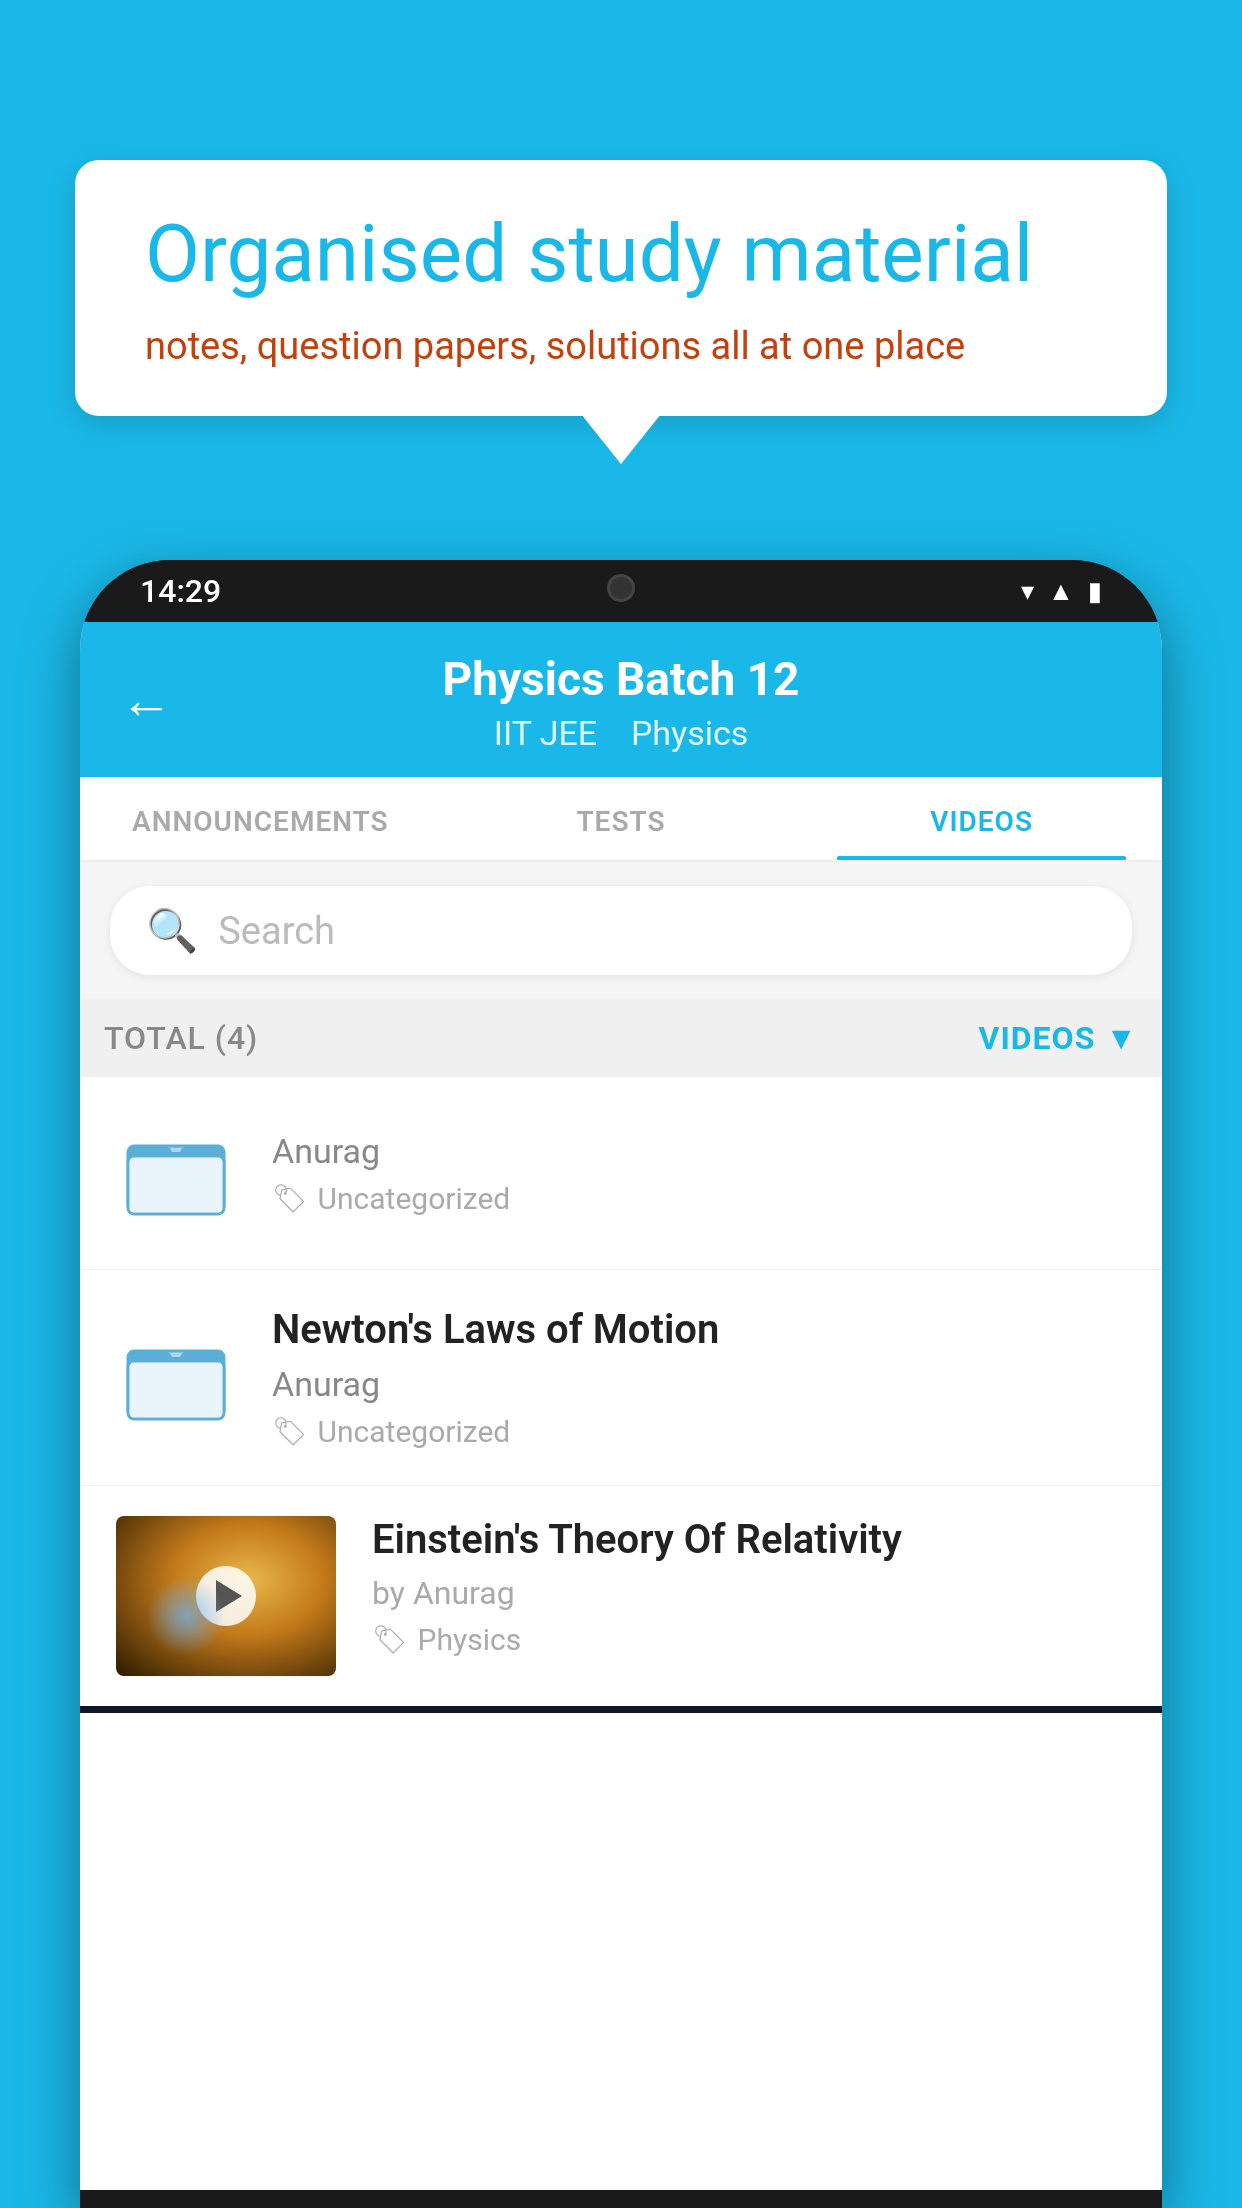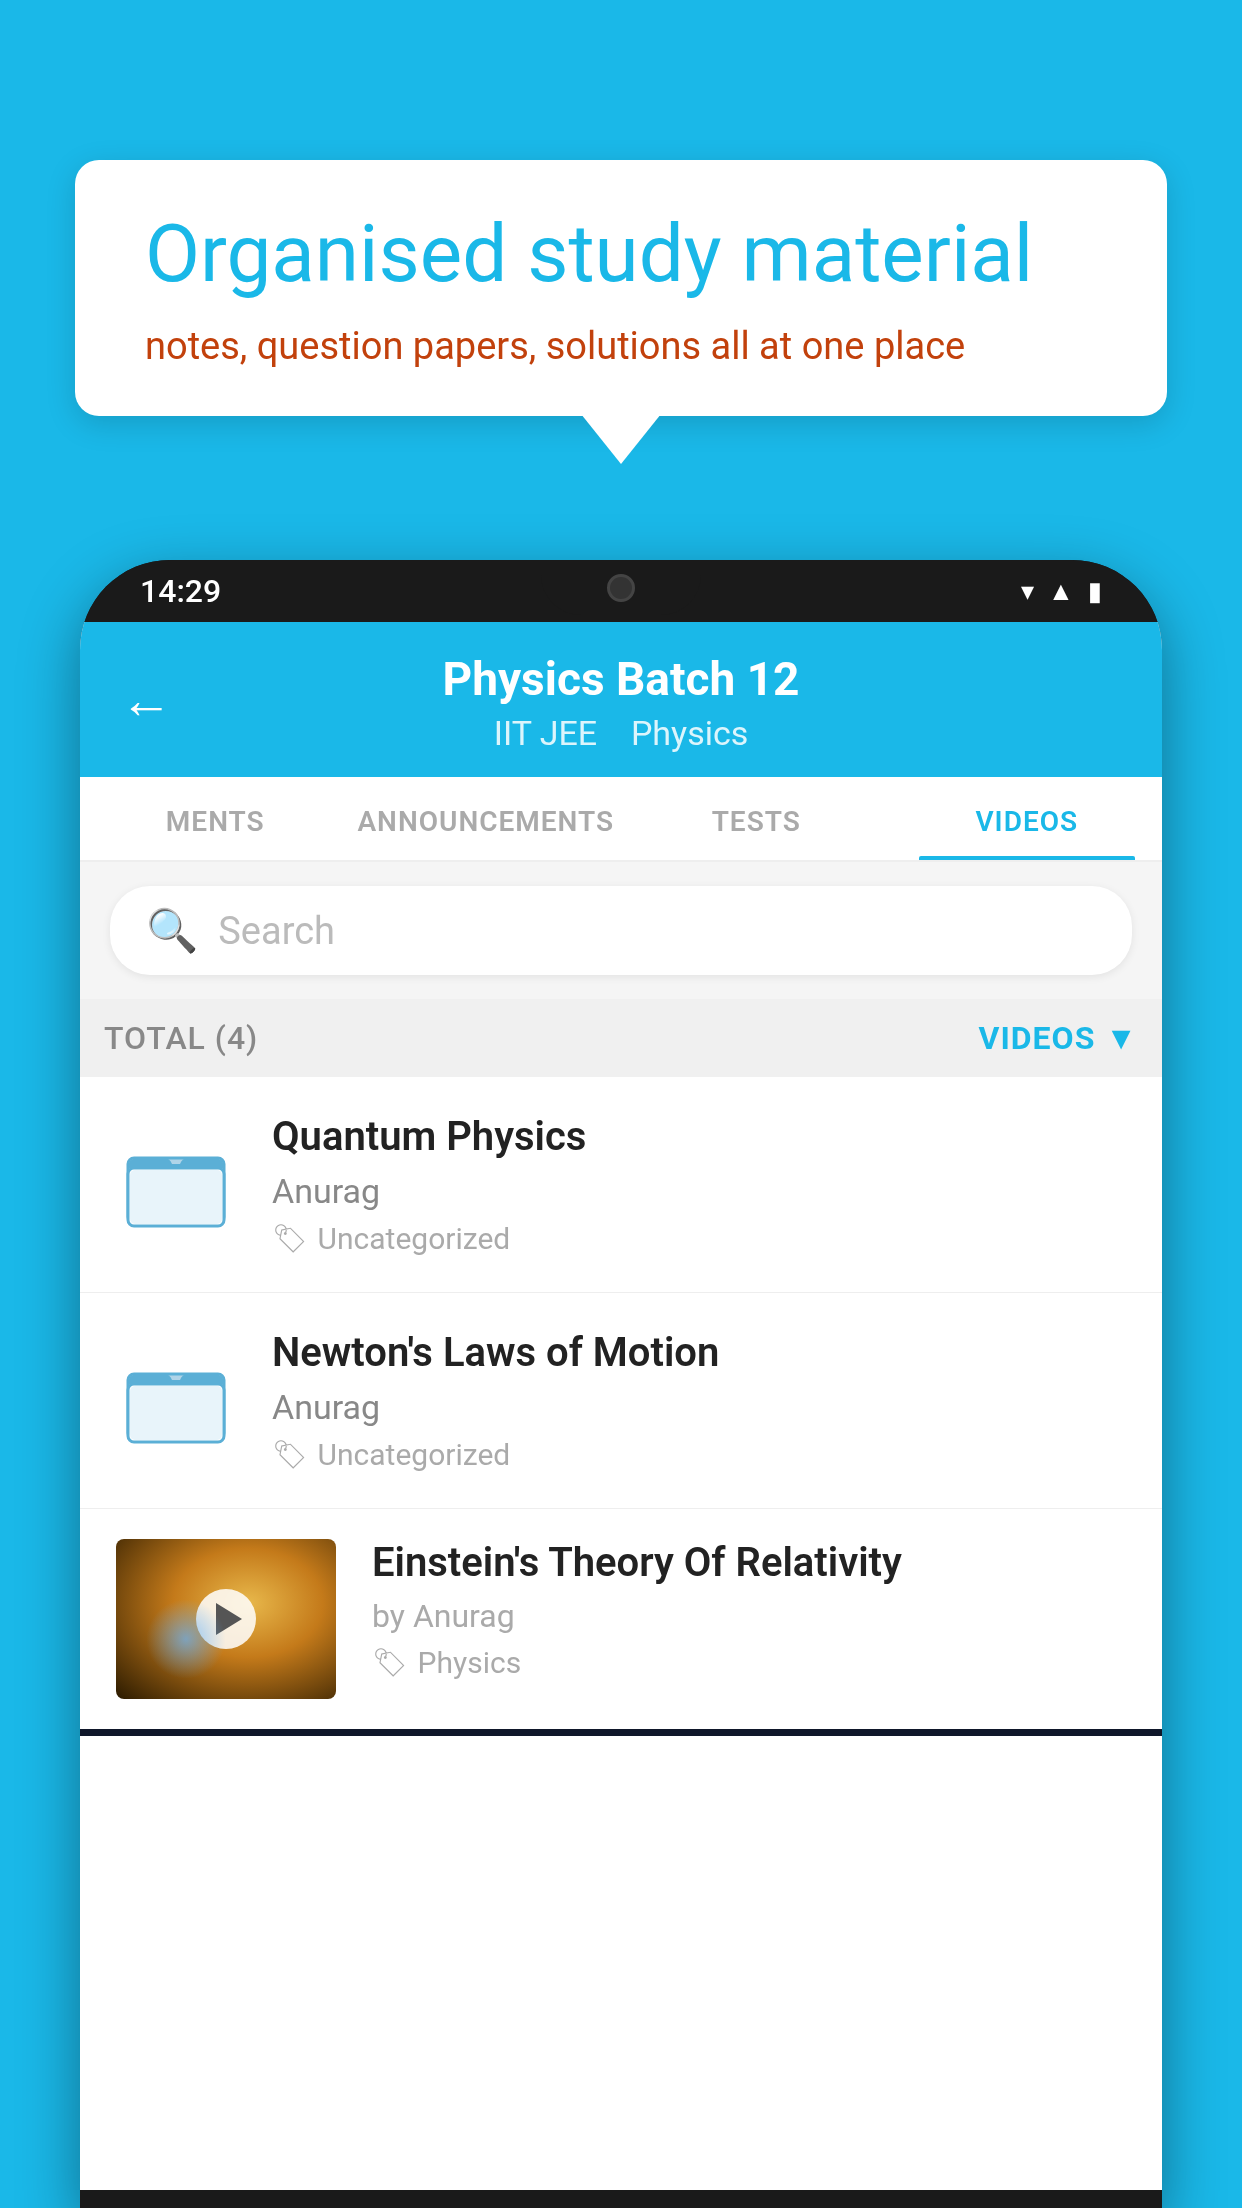--- a/index.html
+++ b/index.html
@@ -389,23 +389,20 @@
       <div class="app-header-title">Physics Batch 12</div>
       <div class="app-header-subtitle">
         <span>IIT JEE</span>
         &nbsp;&nbsp;
         <span>Physics</span>
       </div>
     </div>
 
     <div class="tabs-bar">
       <div class="tab-item">
-        <span>MENTS</span>
-      </div>
-      <div class="tab-item">
         <span>ANNOUNCEMENTS</span>
       </div>
       <div class="tab-item">
         <span>TESTS</span>
       </div>
       <div class="tab-item active">
         <span>VIDEOS</span>
       </div>
     </div>
 
@@ -429,21 +426,20 @@
       <div class="video-item">
         <div class="video-thumb">
           <svg class="folder-svg" viewBox="0 0 100 90" xmlns="http://www.w3.org/2000/svg">
             <rect x="2" y="18" width="96" height="65" rx="6" fill="#b0d4e8" stroke="#5bafd6" stroke-width="3"></rect>
             <rect x="2" y="28" width="96" height="58" rx="6" fill="white" stroke="#5bafd6" stroke-width="3"></rect>
             <rect x="4" y="30" width="92" height="54" rx="5" fill="#e8f4fa"></rect>
             <path d="M2 28 Q2 18 12 18 L38 18 Q44 18 46 24 L54 24 Q56 18 62 18 L88 18 Q98 18 98 28 Z" fill="#5bafd6"></path>
           </svg>
         </div>
         <div class="video-info">
-          <div class="video-title">Quantum Physics</div>
           <div class="video-author">Anurag</div>
           <div class="video-tag">
             <span class="tag-icon">🏷</span>
             <span>Uncategorized</span>
           </div>
         </div>
       </div>
 
       <div class="video-item">
         <div class="video-thumb">

